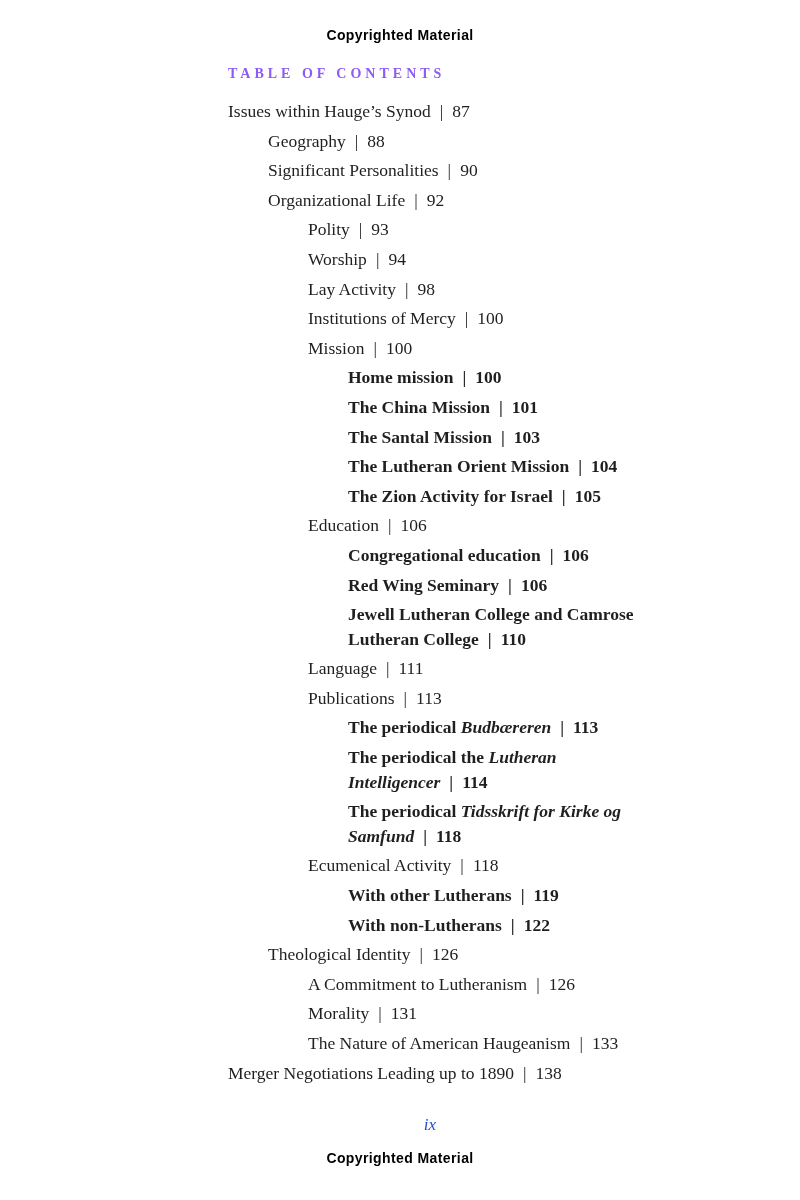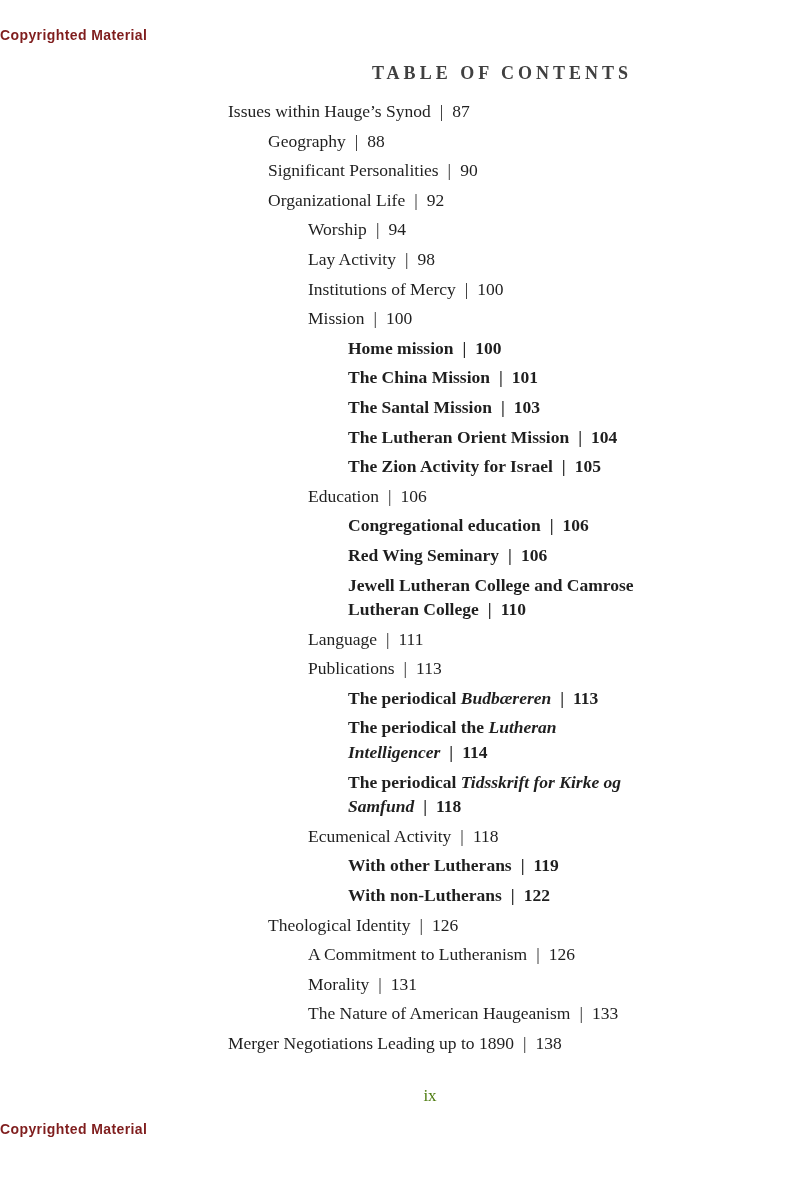--- a/index.html
+++ b/index.html
@@ -9,36 +9,36 @@
     font-family: "Liberation Serif", serif;
     color: #1f1f1f;
     overflow: hidden;
   }
   .notice {
     font-family: "Liberation Sans", sans-serif;
     font-weight: bold;
     font-size: 14px;
     line-height: 16px;
     letter-spacing: 0.4px;
-    color: #7f1d1d;
-    text-align: left;
+    color: #000000;
+    text-align: center;
     width: 800px;
   }
   .notice-top { padding-top: 27px; }
   .notice-bottom { margin-top: 15px; }
   .heading {
     margin: 23px 0 0 228px;
     width: 404px;
-    text-align: right;
+    text-align: left;
     font-family: "Liberation Serif", serif;
     font-weight: 600;
-    font-size: 18px;
+    font-size: 14px;
     line-height: 15px;
     letter-spacing: 4px;
-    color: #404040;
+    color: #8b5cf6;
   }
   .toc {
     margin: 18px 0 0 228px;
   }
   .toc-entry {
     font-size: 17.5px;
     line-height: 24.6px;
     margin-bottom: 5px;
     white-space: pre; 
     color: #1f1f1f;
@@ -48,36 +48,38 @@
   .toc-entry.level-2 { padding-left: 80px; }
   .toc-entry.level-3 { padding-left: 120px; font-weight: bold; }
   .toc-entry .italic { font-style: italic; }
   .toc-entry .sep { margin: 0 9px; color: #2a2a2a; }
   .folio {
     margin: 30px 0 8px 228px;
     width: 404px;
     text-align: center;
     font-size: 17px;
     line-height: 20px;
-    color: #4d7c0f;
+    color: #1d4ed8;
+    font-style: italic;
   }
 </style>
 </head>
 <body>
 
 <div class="page">
   <div class="notice notice-top">Copyrighted Material</div>
 
   <h1 class="heading">TABLE OF CONTENTS</h1>
 
   <div class="toc">
       <div class="toc-entry level-0"><span>Issues within Hauge’s Synod</span><span class="sep">|</span><span class="pagenum">87</span></div>
       <div class="toc-entry level-1"><span>Geography</span><span class="sep">|</span><span class="pagenum">88</span></div>
       <div class="toc-entry level-1"><span>Significant Personalities</span><span class="sep">|</span><span class="pagenum">90</span></div>
       <div class="toc-entry level-1"><span>Organizational Life</span><span class="sep">|</span><span class="pagenum">92</span></div>
+      <div class="toc-entry level-2"><span>Polity</span><span class="sep">|</span><span class="pagenum">93</span></div>
       <div class="toc-entry level-2"><span>Worship</span><span class="sep">|</span><span class="pagenum">94</span></div>
       <div class="toc-entry level-2"><span>Lay Activity</span><span class="sep">|</span><span class="pagenum">98</span></div>
       <div class="toc-entry level-2"><span>Institutions of Mercy</span><span class="sep">|</span><span class="pagenum">100</span></div>
       <div class="toc-entry level-2"><span>Mission</span><span class="sep">|</span><span class="pagenum">100</span></div>
       <div class="toc-entry level-3"><span>Home mission</span><span class="sep">|</span><span class="pagenum">100</span></div>
       <div class="toc-entry level-3"><span>The China Mission</span><span class="sep">|</span><span class="pagenum">101</span></div>
       <div class="toc-entry level-3"><span>The Santal Mission</span><span class="sep">|</span><span class="pagenum">103</span></div>
       <div class="toc-entry level-3"><span>The Lutheran Orient Mission</span><span class="sep">|</span><span class="pagenum">104</span></div>
       <div class="toc-entry level-3"><span>The Zion Activity for Israel</span><span class="sep">|</span><span class="pagenum">105</span></div>
       <div class="toc-entry level-2"><span>Education</span><span class="sep">|</span><span class="pagenum">106</span></div>

